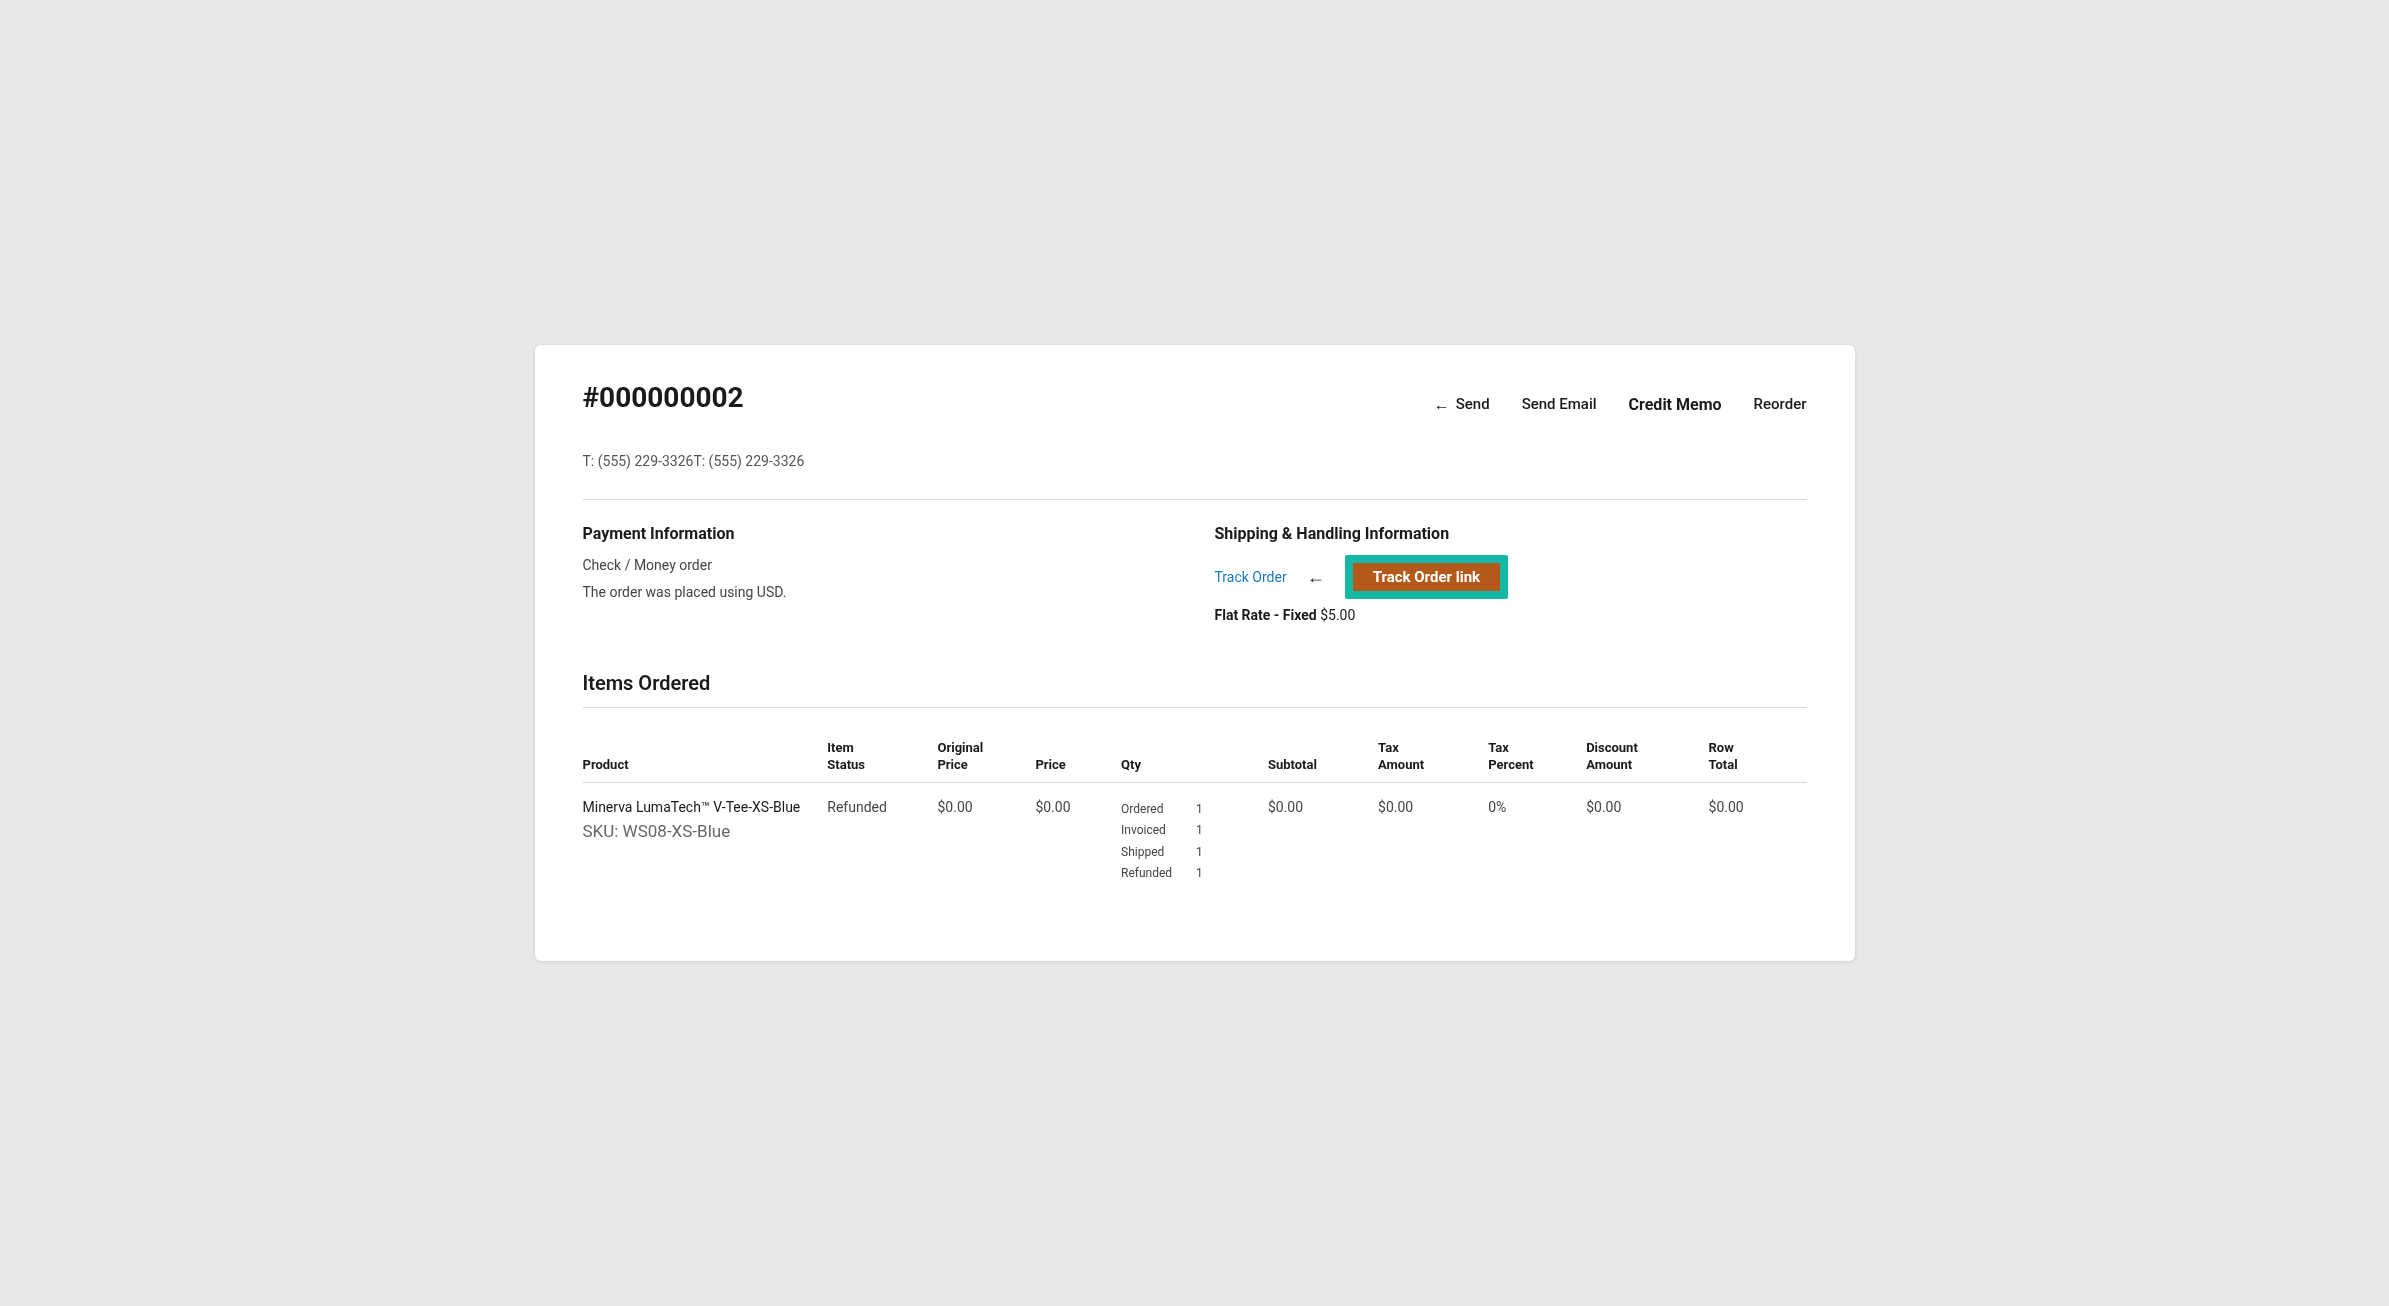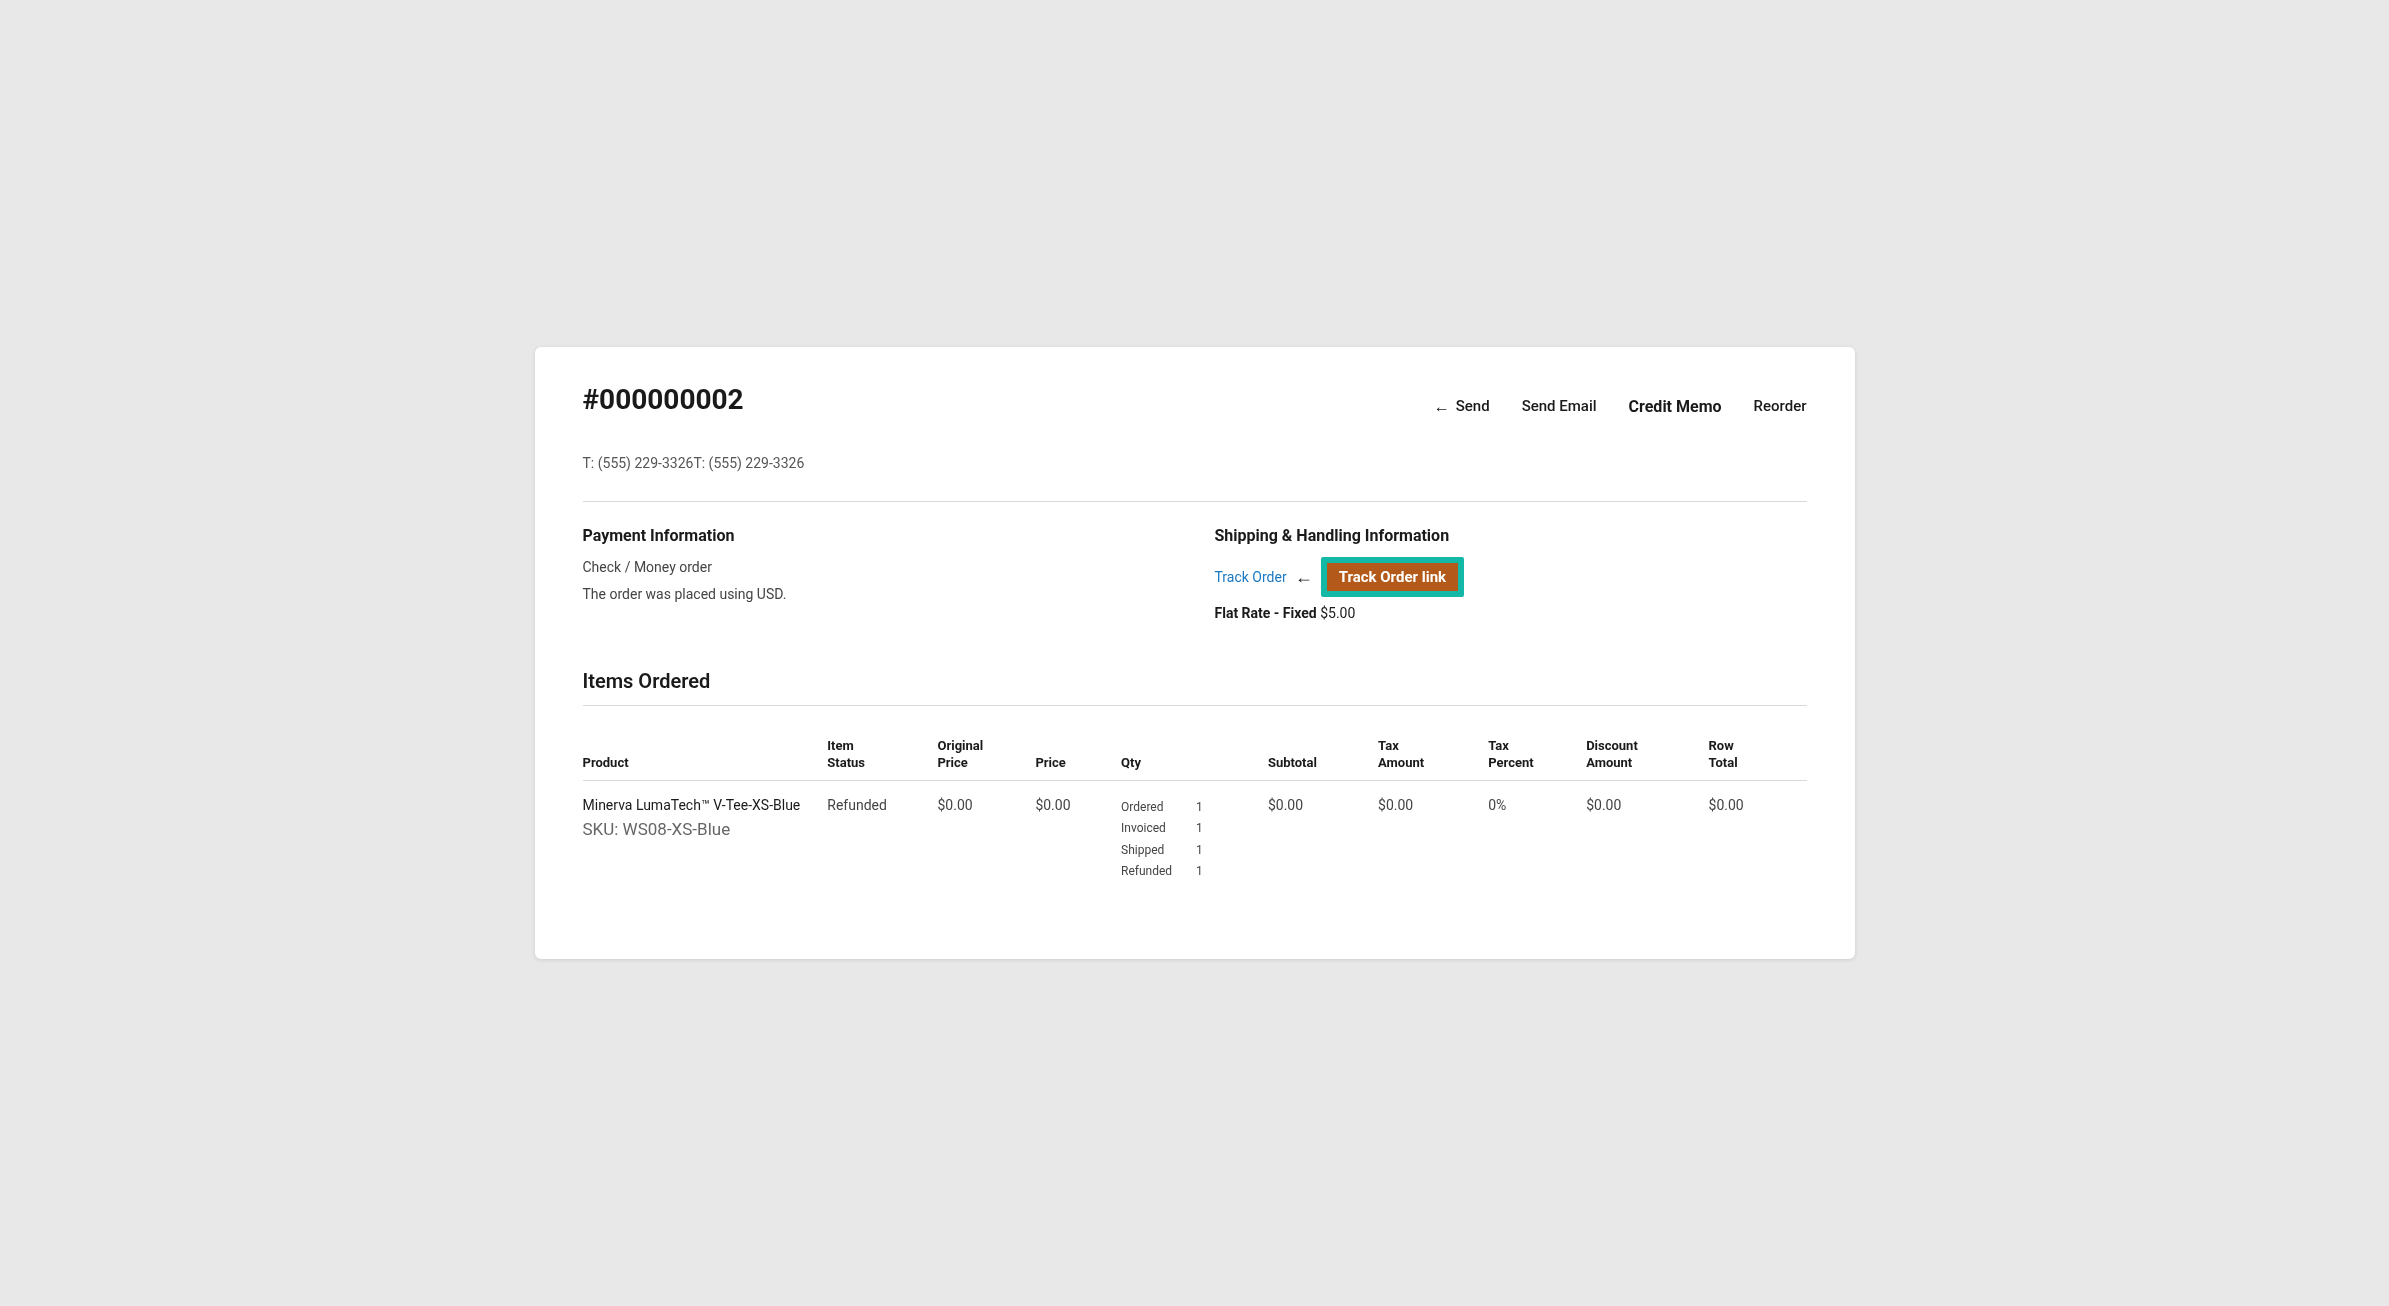--- a/index.html
+++ b/index.html
@@ -83,36 +83,36 @@
     }
     .info-block p {
       font-size: 14px;
       color: #444;
       margin-bottom: 6px;
       line-height: 1.5;
     }
     .track-order-container {
       display: flex;
       align-items: center;
-      gap: 8px;
+      gap: 20px;
       margin-bottom: 8px;
     }
     .track-order-link {
       font-size: 14px;
       color: #1979c3;
       text-decoration: none;
       cursor: pointer;
     }
     .track-order-annotation {
       background: #b35a1a;
       color: #fff;
       font-size: 15px;
       font-weight: 700;
-      padding: 5px 12px;
-      border: 6px solid #14b8a6;
+      padding: 5px 20px;
+      border: 8px solid #14b8a6;
       border-radius: 2px;
       white-space: nowrap;
     }
     .arrow-left {
       font-size: 18px;
       color: #1a1a1a;
     }
     .flat-rate {
       font-size: 14px;
       color: #1a1a1a;

